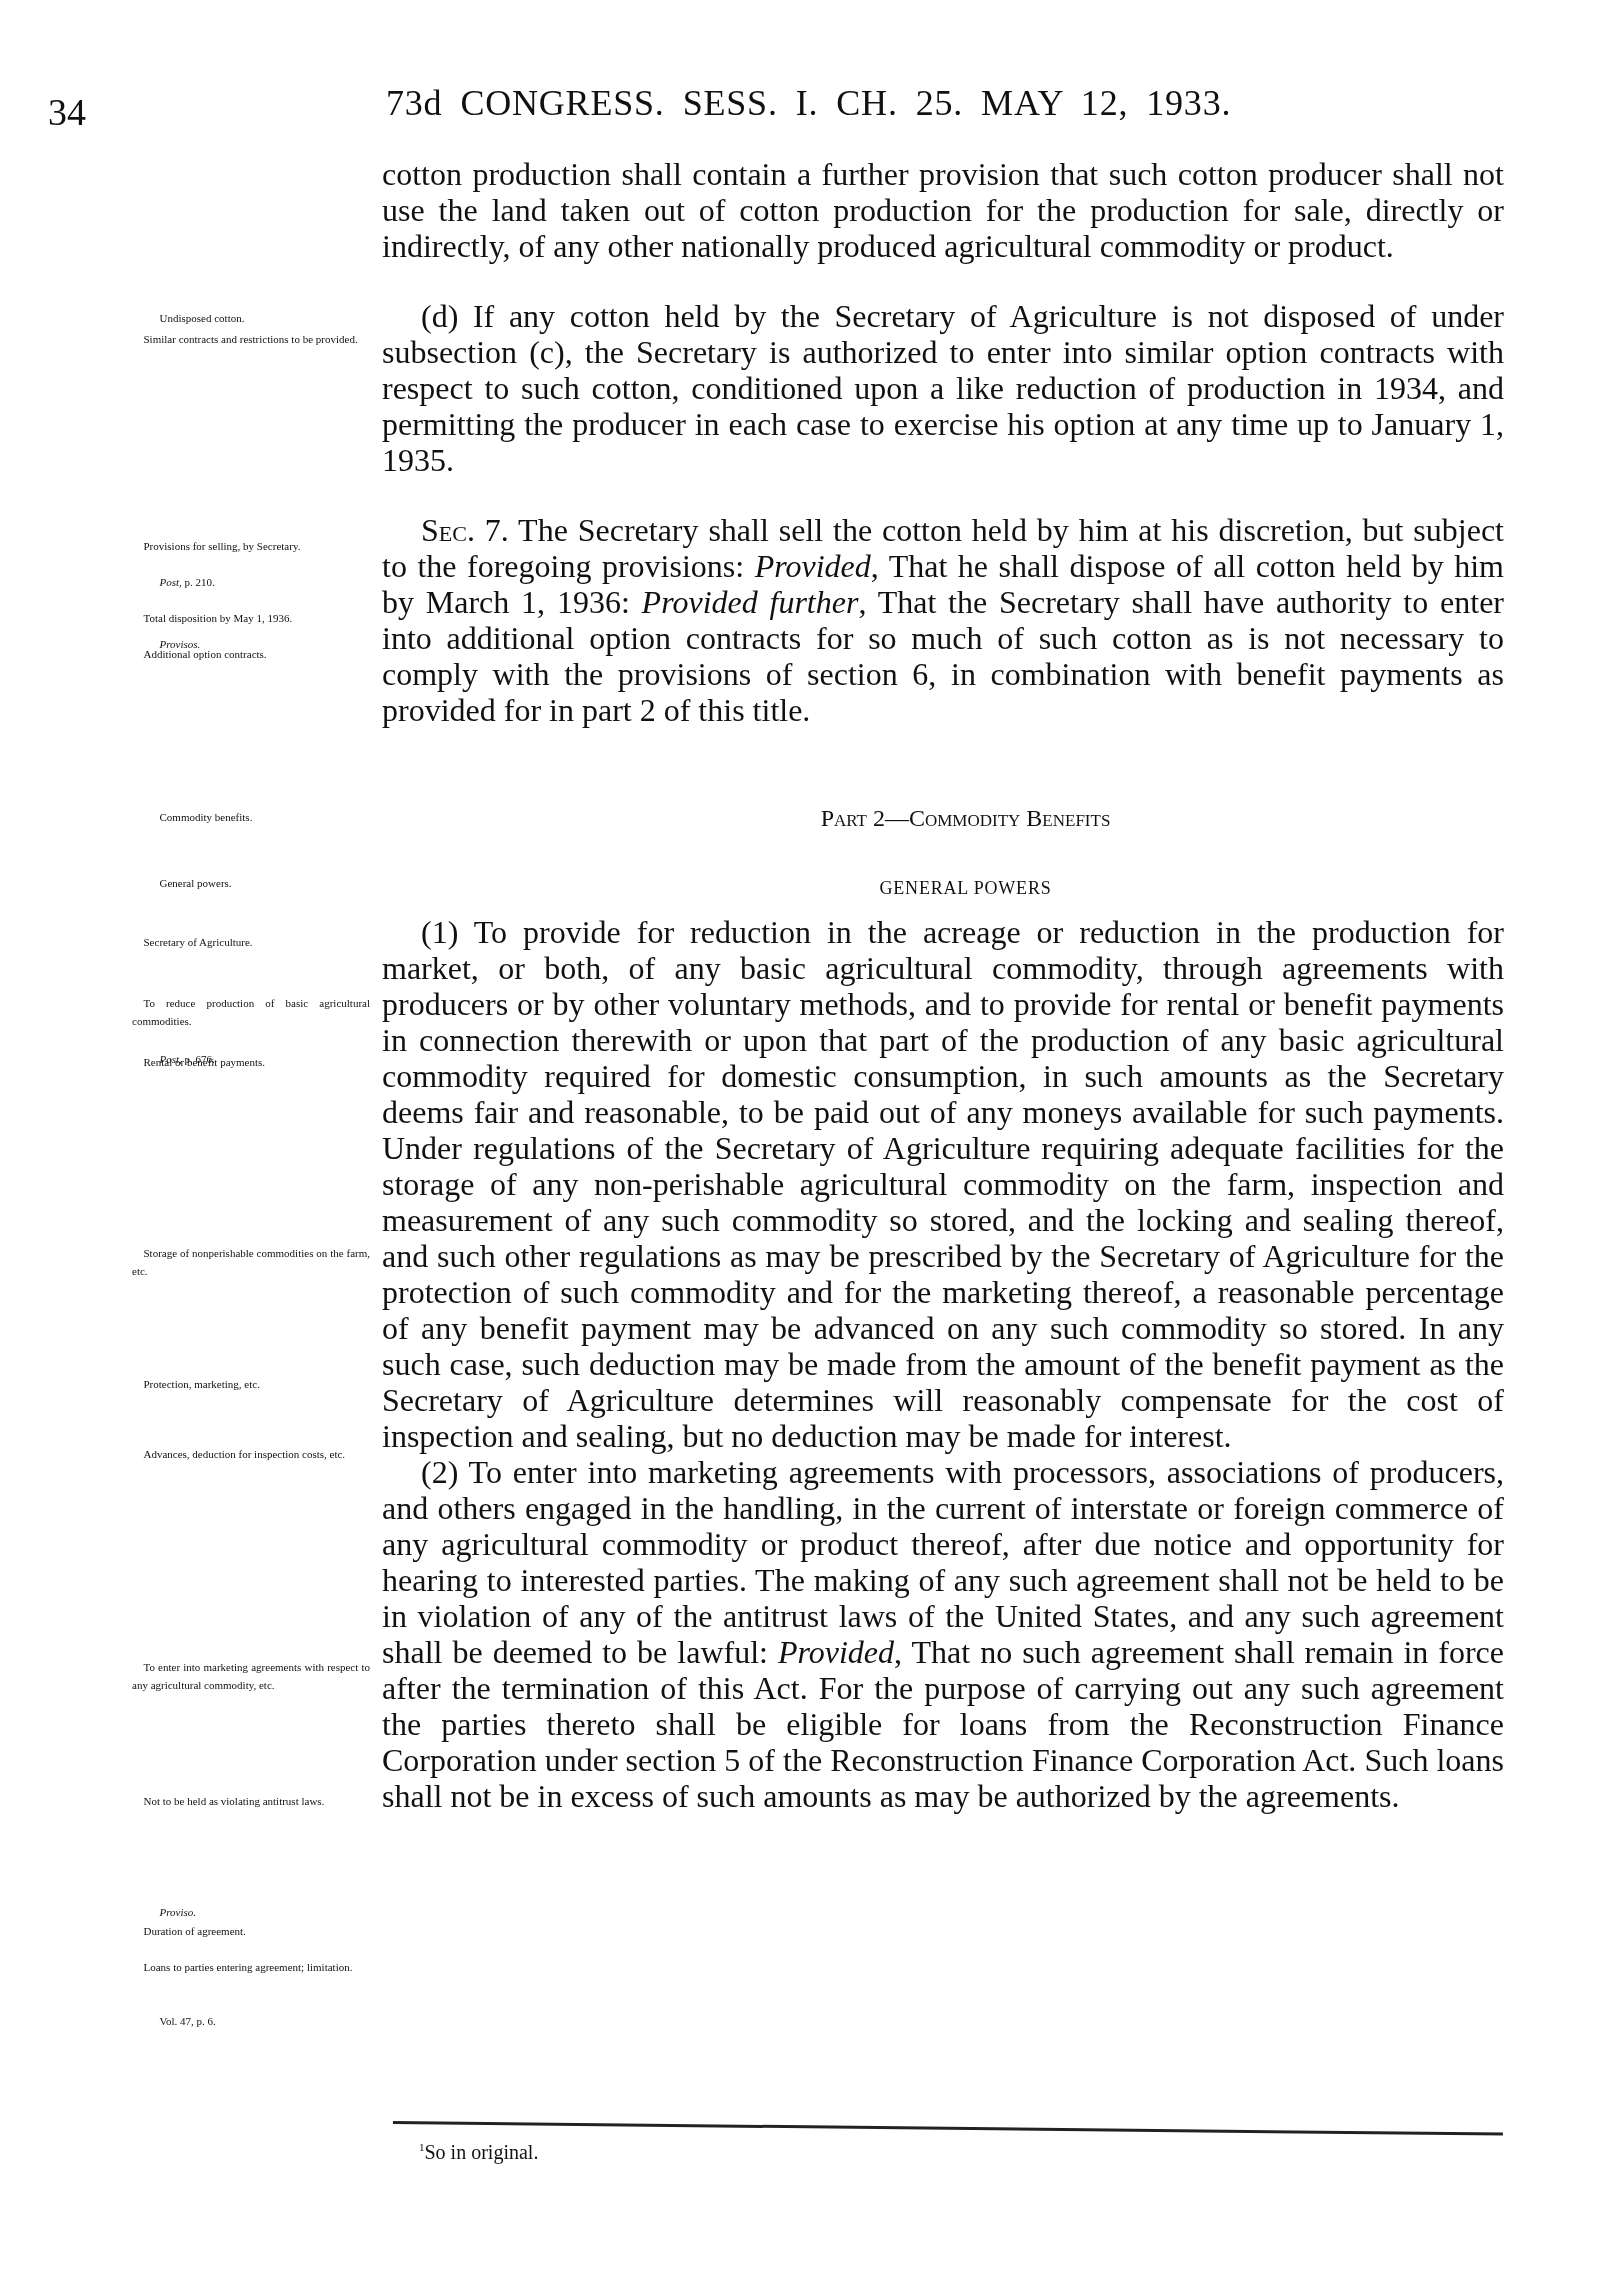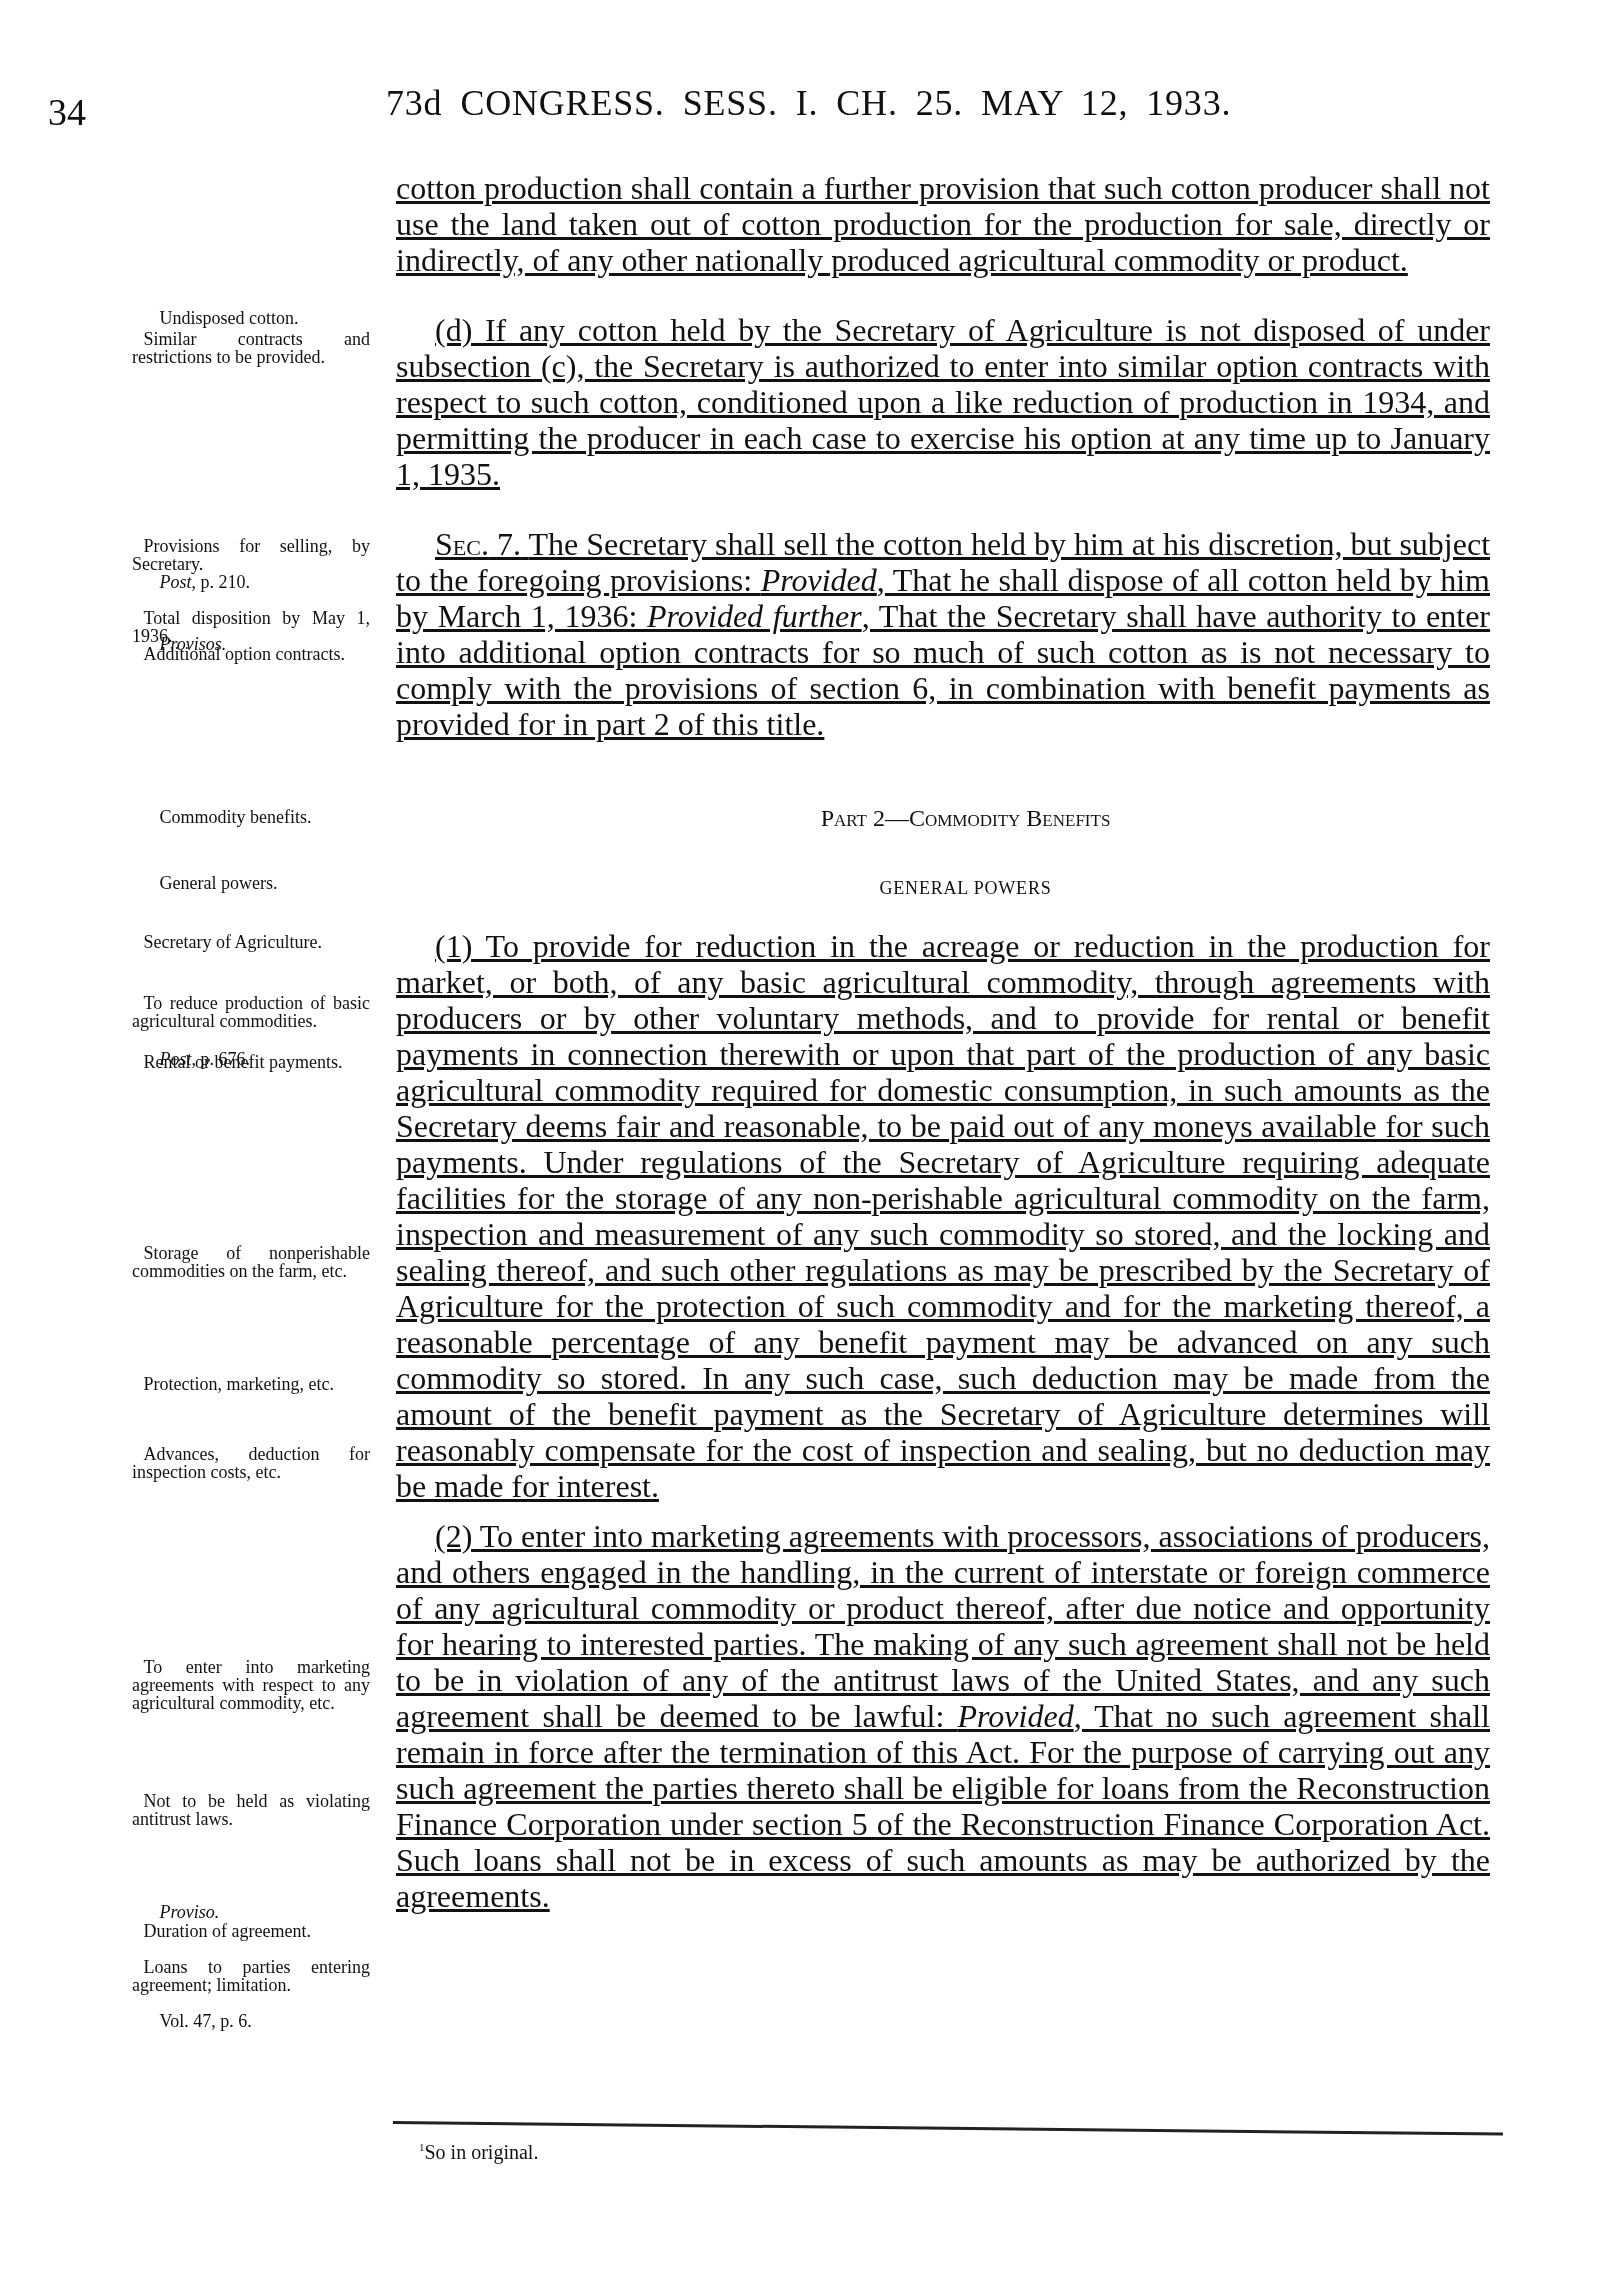--- a/index.html
+++ b/index.html
@@ -6,26 +6,26 @@
   body {
     width: 1619px; height: 2284px; position: relative; overflow: hidden;
     font-family: "Liberation Serif", "DejaVu Serif", serif; color: #111;
   }
   .page-num { position: absolute; left: 48px; top: 90px; font-size: 38px; }
   .running-head { position: absolute; left: 386px; top: 82px; font-size: 36px; letter-spacing: 0.8px; word-spacing: 8.2px; }
   .body-col {
     position: absolute; left: 382px; width: 1122px;
     font-size: 32px; line-height: 36px; text-align: justify;
   }
-  .body-col p { margin: 14px; text-decoration: underline; }
+  .body-col p { margin: 0; }
   .indent { text-indent: 39px; }
   .sc { font-variant: small-caps; }
   .margin-note {
     position: absolute; left: 148px; width: 220px;
-    font-size: 18px; line-height: 18px; text-align: justify;
+    font-size: 11px; line-height: 18px; text-align: justify;
     text-indent: 11.5px;
   }
   .margin-note.wide { left: 132px; width: 238px; }
   .heading-part { position: absolute; left: 0; width: 1619px; text-align: center; top: 805px; font-size: 24px; padding-left: 312px; box-sizing: border-box; }
   .heading-general { position: absolute; left: 0; width: 1619px; text-align: center; top: 878px; font-size: 18px; letter-spacing: 0.8px; padding-left: 312px; box-sizing: border-box; }
   i { font-style: italic; }
   sup { font-size: 55%; vertical-align: super; line-height: 0; }
   .footnote-rule { position: absolute; left: 393px; top: 2121px; width: 1110px; height: 2.5px; background: #222; transform: rotate(0.6deg); transform-origin: left center; }
   .footnote { position: absolute; left: 419px; top: 2141px; font-size: 20px; }
 </style>

